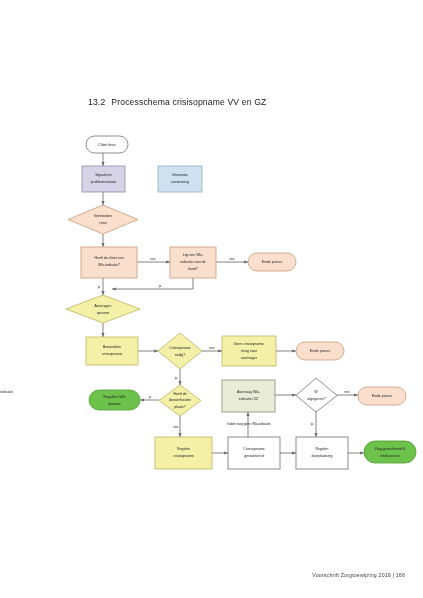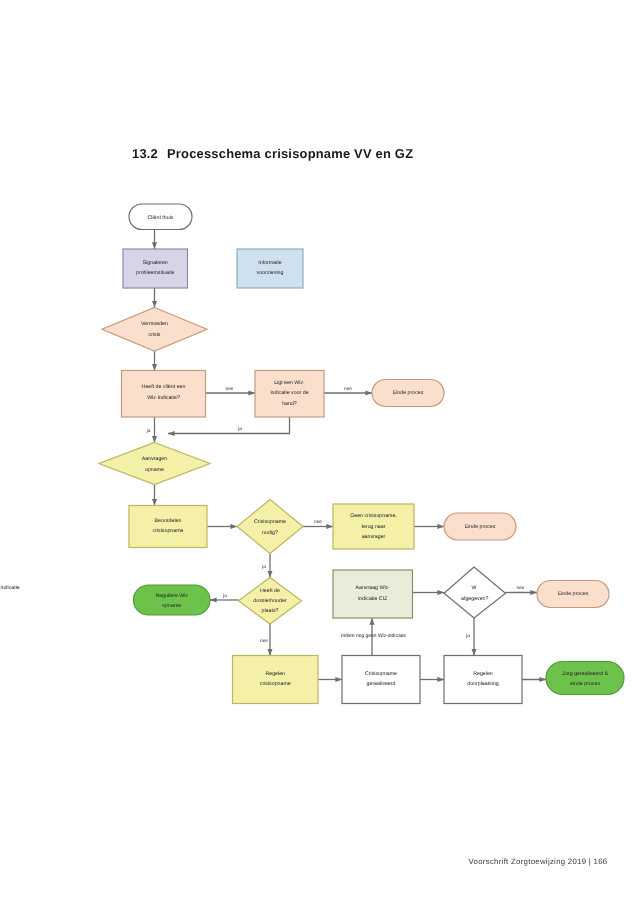--- a/index.html
+++ b/index.html
@@ -17,21 +17,21 @@
   #page {
     position: absolute;
     inset: 0;
     background: #ffffff;
   }
   #title {
     position: absolute;
     left: 88px;
     top: 97px;
     font-size: 8.6px;
-    font-weight: bold;
+    font-weight: normal;
     color: #1a1a1a;
     letter-spacing: 0.15px;
     white-space: nowrap;
   }
   #title .num { margin-right: 6px; }
   #footer {
     position: absolute;
     left: 0;
     right: 18px;
     top: 572px;

